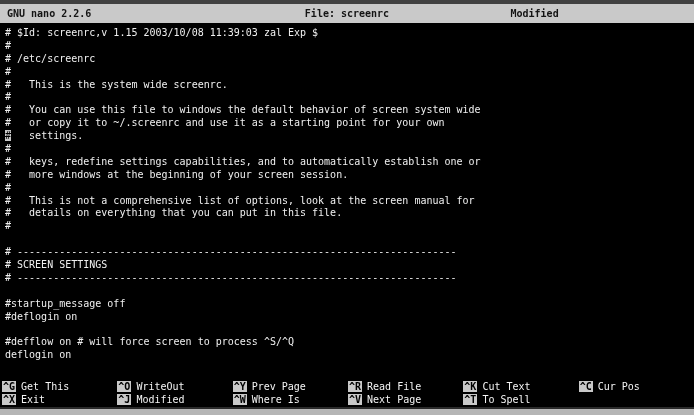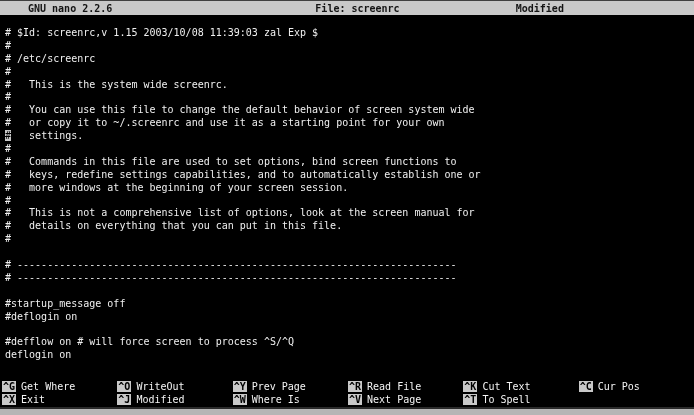--- a/index.html
+++ b/index.html
@@ -14,30 +14,29 @@
     background: var(--bg, #000);
     overflow: hidden;
     font-family: "DejaVu Sans Mono", "Liberation Mono", monospace;
     font-size: 10px;
     cursor: text;
   }
   
   .titlebar {
     position: absolute;
     top: 0; left: 0; right: 0;
-    height: 15px;
+    height: 23px;
     background: var(--bar-bg, #c9c9c9);
     color: #141414;
     font-weight: bold;
     display: grid;
     grid-template-columns: 1fr auto 1fr;
     align-items: center;
-    border-top: 1px solid #404040;
+    border-top: 4px solid #404040;
     box-sizing: border-box;
-    padding-left: 21px;
   }
   .tb-left  { padding-left: 7px; white-space: pre; }
   .tb-center{ text-align: left; white-space: pre; }
   .tb-right { text-align: center; padding-right: 14px; white-space: pre; }
   
   .editor {
     position: absolute;
     top: 27px; left: 5px; right: 8px;
     color: var(--fg, #f0f0f0);
   }
@@ -89,45 +88,45 @@
     <span class="tb-right">Modified</span>
   </div>
 
   <div class="editor" id="editor">
       <div class="line"># $Id: screenrc,v 1.15 2003/10/08 11:39:03 zal Exp $</div>
       <div class="line">#</div>
       <div class="line"># /etc/screenrc</div>
       <div class="line">#</div>
       <div class="line">#   This is the system wide screenrc.</div>
       <div class="line">#</div>
-      <div class="line">#   You can use this file to change the default behavior of screen system wide</div>
+      <div class="line">#   You can use this file to windows the default behavior of screen system wide</div>
       <div class="line">#   or copy it to ~/.screenrc and use it as a starting point for your own</div>
       <div class="line"><span class="cursor">#</span>   settings.</div>
       <div class="line">#</div>
-      <div class="line">#   Commands in this file are used to set options, bind screen functions to</div>
       <div class="line">#   keys, redefine settings capabilities, and to automatically establish one or</div>
       <div class="line">#   more windows at the beginning of your screen session.</div>
       <div class="line">#</div>
       <div class="line">#   This is not a comprehensive list of options, look at the screen manual for</div>
       <div class="line">#   details on everything that you can put in this file.</div>
       <div class="line">#</div>
       <div class="line"></div>
       <div class="line"># -------------------------------------------------------------------------</div>
+      <div class="line"># SCREEN SETTINGS</div>
       <div class="line"># -------------------------------------------------------------------------</div>
       <div class="line"></div>
       <div class="line">#startup_message off</div>
       <div class="line">#deflogin on</div>
       <div class="line"></div>
       <div class="line">#defflow on # will force screen to process ^S/^Q</div>
       <div class="line">deflogin on</div>
     </div>
 
   <div class="helpbar" id="helpbar">
       <div class="help-row">
-        <span class="help-item"><span class="key">^G</span><span>Get Where</span></span>
+        <span class="help-item"><span class="key">^G</span><span>Get This</span></span>
         <span class="help-item"><span class="key">^O</span><span>WriteOut</span></span>
         <span class="help-item"><span class="key">^Y</span><span>Prev Page</span></span>
         <span class="help-item"><span class="key">^R</span><span>Read File</span></span>
         <span class="help-item"><span class="key">^K</span><span>Cut Text</span></span>
         <span class="help-item"><span class="key">^C</span><span>Cur Pos</span></span>
       </div>
       <div class="help-row">
         <span class="help-item"><span class="key">^X</span><span>Exit</span></span>
         <span class="help-item"><span class="key">^J</span><span>Modified</span></span>
         <span class="help-item"><span class="key">^W</span><span>Where Is</span></span>

